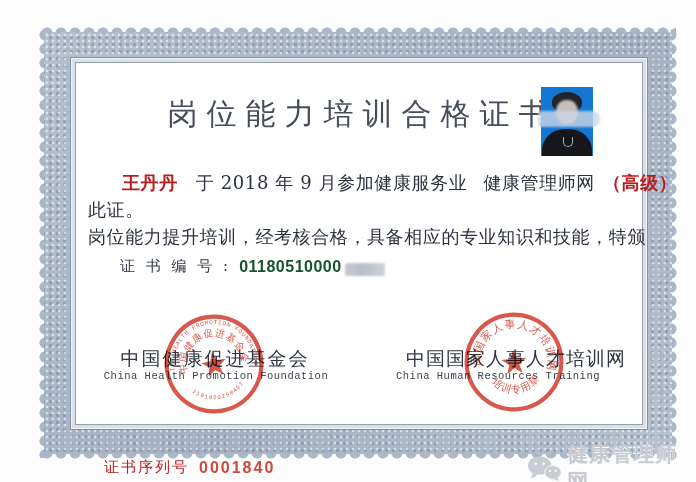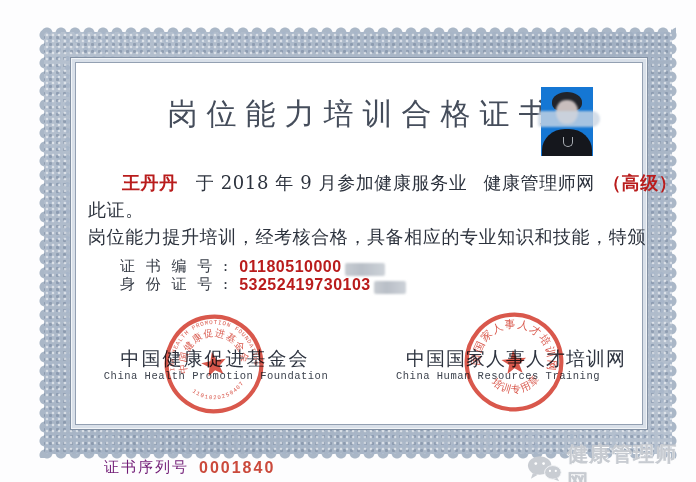--- a/index.html
+++ b/index.html
@@ -59,40 +59,40 @@
   .bodytext b{font-weight:700;color:#b91c1c;margin-top:43px;}
   .indent{display:inline-block;width:34px;}
   .gap18{display:inline-block;width:18px;}
   .gap14{display:inline-block;width:16px;}
   .gap8{display:inline-block;width:8px;}
 
   
   .numblock{position:absolute;left:120px;top:258px;color:#2b313b;}
   .numrow{display:flex;align-items:flex-end;height:18px;}
   .numrow .lbl{font-size:15px;letter-spacing:3px;color:#343a44;}
-  .numrow .val{font-family:"Liberation Sans", sans-serif;font-size:16px;font-weight:600;color:#b91c1c;letter-spacing:.5px;margin-left:8px;}
+  .numrow .val{font-family:"Liberation Sans", sans-serif;font-size:16px;font-weight:600;color:#14532d;letter-spacing:.5px;margin-left:8px;}
   .redact{display:inline-block;width:40px;height:13px;margin-left:3px;border-radius:2px;
     background:linear-gradient(90deg,#c7ccd2,#b9bfc7 40%,#cdd2d8);filter:blur(1.2px);vertical-align:middle;}
   .engsub{font-family:"Liberation Mono", monospace;font-size:9px;letter-spacing:1px;color:#464d58;margin:1px 0 3px 0;}
 
   
   .org-cn{position:absolute;font-size:19px;letter-spacing:2px;color:#2e3440;text-align:center;z-index:2;}
   .org-cn.left{left:100px;top:346px;width:230px;}
   .org-cn.right{left:406px;top:346px;width:220px;letter-spacing:1px;}
   .org-en{position:absolute;font-family:"Liberation Mono", monospace;font-size:10.5px;letter-spacing:.5px;color:#3d434e;text-align:center;z-index:2;}
   .org-en.left{left:96px;top:370px;width:240px;}
   .org-en.right{left:384px;top:370px;width:228px;}
 
   .seal{position:absolute;width:104px;height:104px;z-index:3;opacity:.85;mix-blend-mode:multiply;}
   .seal.left{left:162px;top:312px;transform:rotate(-10deg);}
   .seal.right{left:462px;top:310px;transform:rotate(-5deg);}
 
   
   .serial{position:absolute;left:104px;top:458px;display:flex;align-items:center;}
-  .serial .lbl{font-size:15px;letter-spacing:2px;color:#701a75;}
+  .serial .lbl{font-size:15px;letter-spacing:2px;color:#b91c1c;}
   .serial .val{font-family:"Liberation Sans", sans-serif;font-size:16px;font-weight:600;color:#cb4a3c;letter-spacing:2px;margin-left:10px;}
 
   .watermark{position:absolute;left:527px;top:440px;display:flex;align-items:center;z-index:4;}
   .watermark .wm-text{font-size:21px;font-weight:700;color:#c7cbd1;letter-spacing:1px;margin-left:5px;
     text-shadow:0 1px 0 #ffffff, 0 0 1px #b9bec6;}
 </style>
 </head>
 <body>
 
 <div class="stage">
@@ -118,25 +118,20 @@
     <div class="line"><span class="indent"></span><b>王丹丹</b><span class="gap18"></span><span>于 2018 年 9 月参加健康服务业</span><span class="gap14"></span><span>健康管理师网</span><span class="gap8"></span><b>（高级）</b></div>
     <div class="line">此证。</div>
     <div class="line">岗位能力提升培训，经考核合格，具备相应的专业知识和技能，特颁</div>
   </div>
 
   <div class="numblock">
     <div class="numrow">
       <span class="lbl">证 书 编 号 :</span>
       <span class="val">01180510000</span>
       <span class="redact"></span>
-    </div>
-    <div class="numrow">
-      <span class="lbl">身 份 证 号 :</span>
-      <span class="val">53252419730103</span>
-      <span class="redact" style="width:32px;"></span>
     </div>
   </div>
 
   <div class="org-cn left">中国健康促进基金会</div>
   <div class="org-en left">China Health Promotion Foundation</div>
   <div class="org-cn right">中国国家人事人才培训网</div>
   <div class="org-en right">China Human Resources Training</div>
 
   <svg class="seal left" viewBox="0 0 112 112">
     <circle cx="56" cy="56" r="51" fill="none" stroke="#d23a2c" stroke-width="4.5"></circle>

